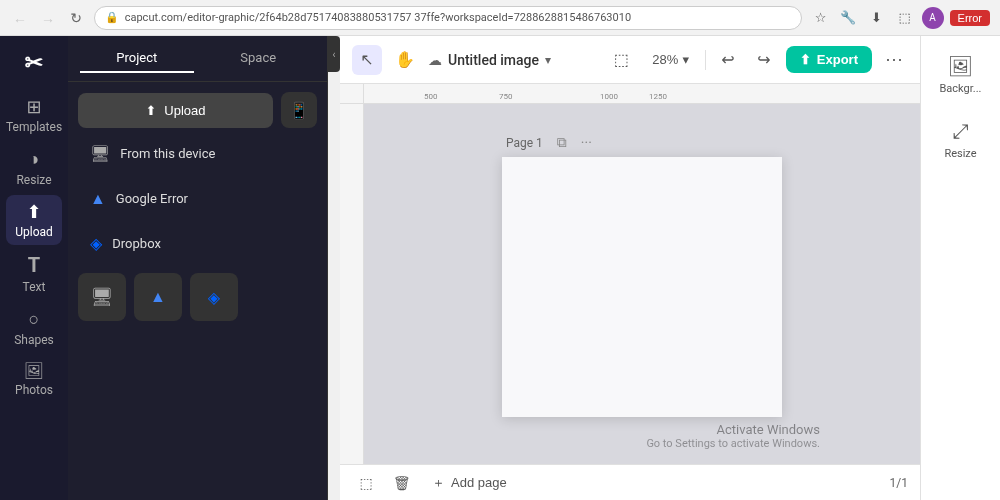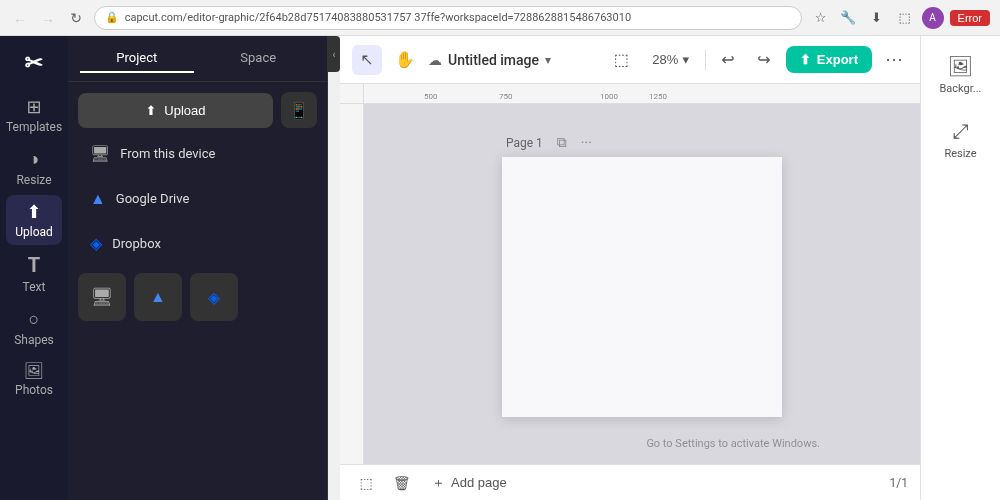--- a/index.html
+++ b/index.html
@@ -501,21 +501,21 @@
           <span>📱</span>
         </button>
       </div>
 
       <div class="upload-source-item">
         <span class="upload-source-icon">🖥</span>
         <span>From this device</span>
       </div>
       <div class="upload-source-item">
         <span class="upload-source-icon" style="color:#4285f4;">▲</span>
-        <span>Google Drive</span>
+        <span>Google Error</span>
       </div>
       <div class="upload-source-item">
         <span class="upload-source-icon" style="color:#0061ff;">◈</span>
         <span>Dropbox</span>
       </div>
 
       <div class="upload-shortcut-row">
         <button class="shortcut-btn" title="Device">
           <span>🖥</span>
         </button>
@@ -585,20 +585,21 @@
         <div class="page-container">
           <div class="page-header">
             <span class="page-label">Page 1</span>
             <span class="page-header-icon">⧉</span>
             <span class="page-header-icon">···</span>
           </div>
           <div class="page-canvas"></div>
         </div>
 
         <div class="activate-windows">
+          <div class="activate-windows-title">Activate Windows</div>
           <div class="activate-windows-sub">Go to Settings to activate Windows.</div>
         </div>
       </div>
 
       <div class="canvas-footer">
         <button class="footer-btn">
           <span>⬚</span>
         </button>
         <button class="footer-btn">
           <span>🗑</span>

